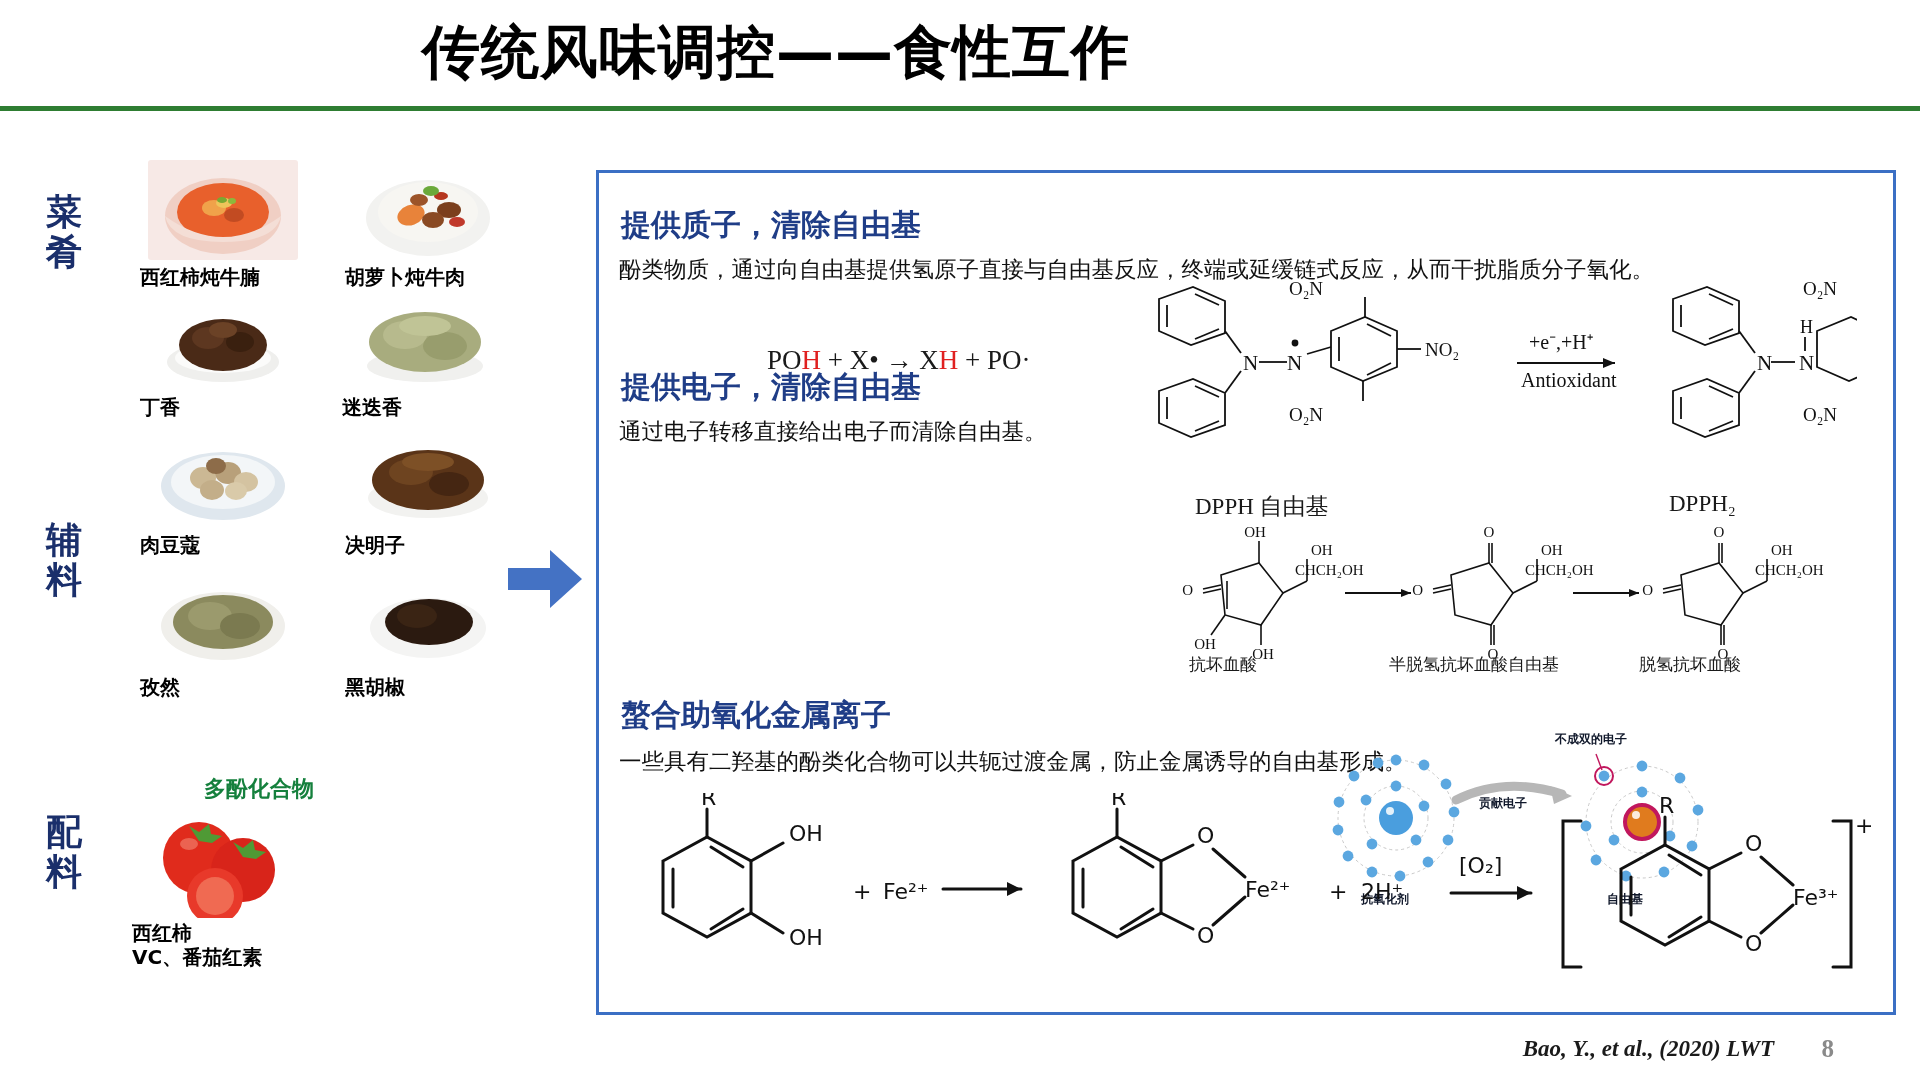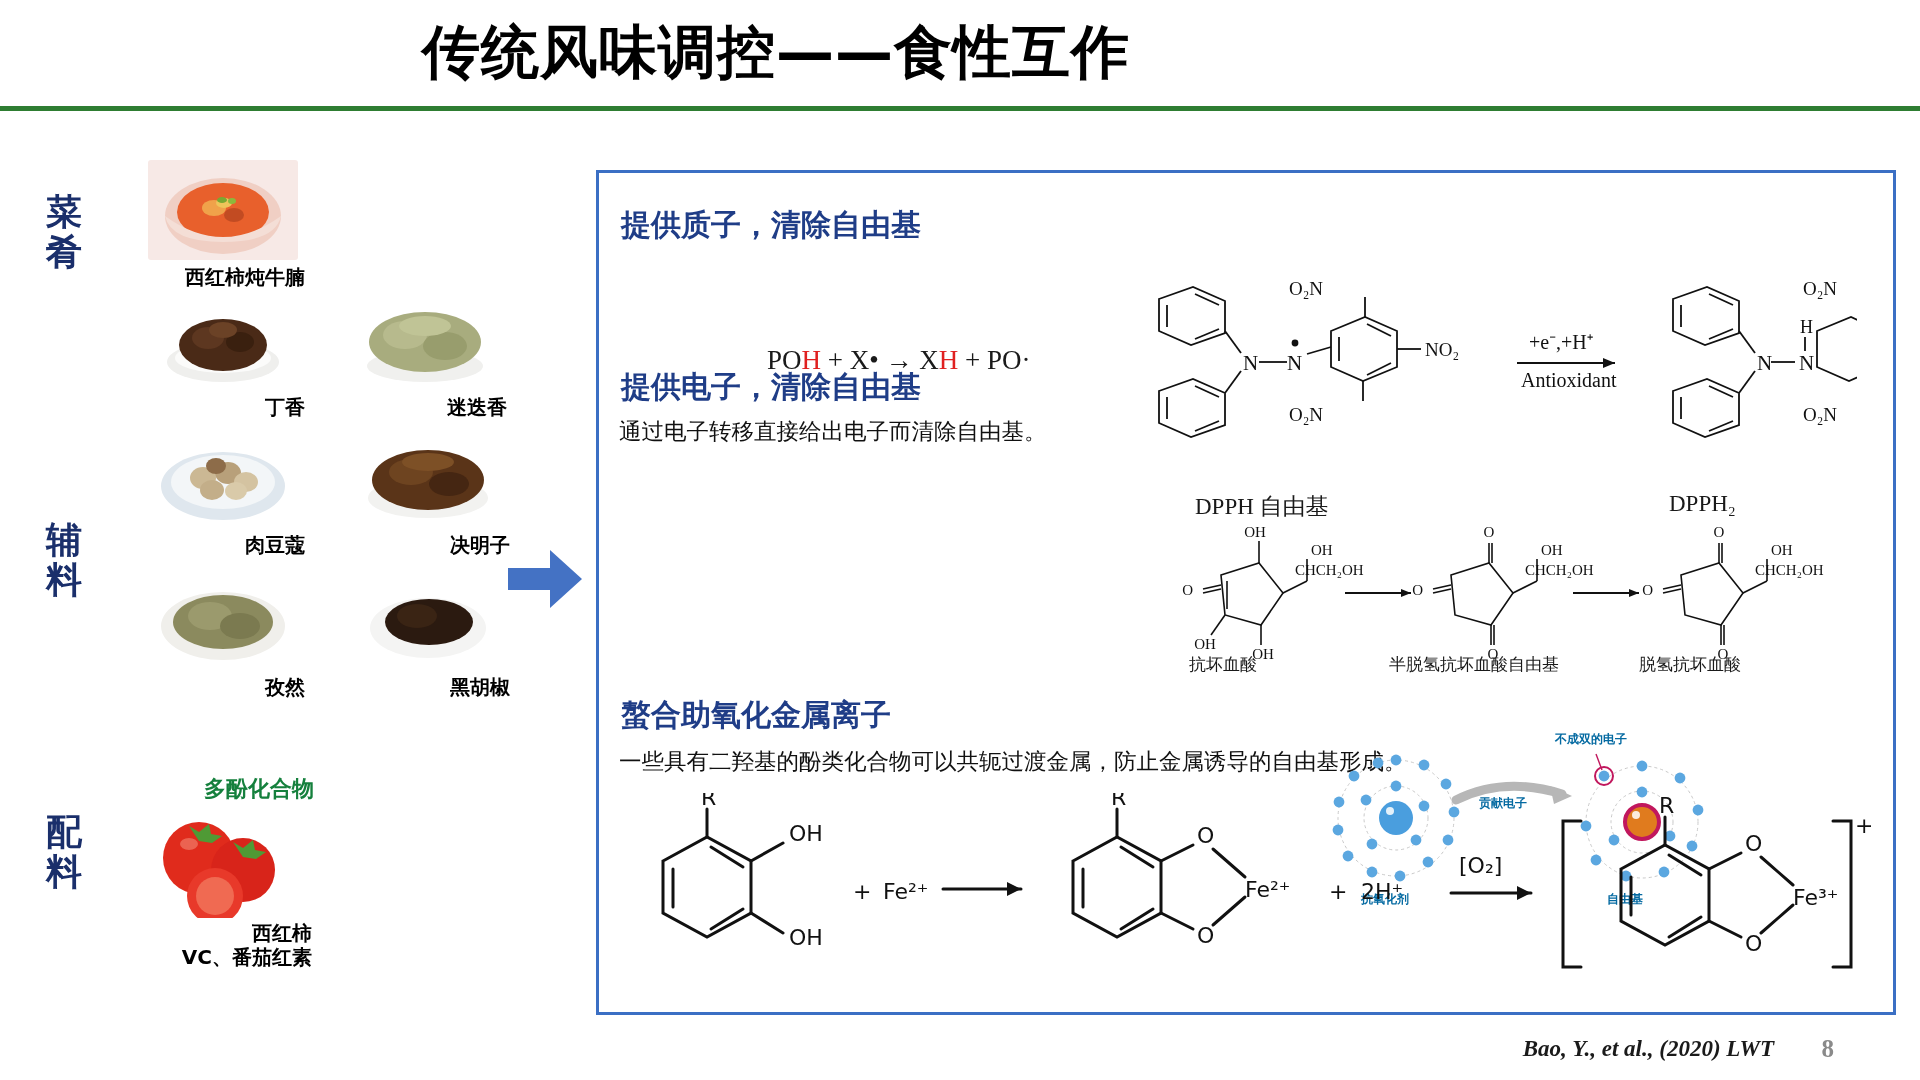--- a/index.html
+++ b/index.html
@@ -28,21 +28,21 @@
   
   .cat-label{
     position:absolute;
     font-size:36px;font-weight:bold;color:#1a2f6b;
     line-height:1.12;text-align:center;width:64px;
     font-family:"DejaVu Sans","Liberation Sans",sans-serif;
   }
 
   
   .food{
-    position:absolute;text-align:right;
+    position:absolute;text-align:left;
   }
   .food .pic{
     width:150px;height:100px;margin:0 auto;
     border-radius:3px;overflow:hidden;position:relative;
     background:#ffffff;
   }
   .food .cap{
     margin-top:4px;font-size:20px;color:#000;font-weight:bold;
     white-space:nowrap;
     font-family:"DejaVu Sans","Liberation Sans",sans-serif;
@@ -94,21 +94,21 @@
   }
   .asc-cap{
     position:absolute;text-align:center;
     font-family:"Liberation Serif","DejaVu Serif",serif;
     font-size:17px;color:#1a1a1a;white-space:nowrap;
   }
 
   
   .etf{position:absolute;left:705px;top:575px;width:430px;height:140px;}
   .etf-lab{
-    position:absolute;font-size:11.5px;color:#0369a1;white-space:nowrap;
+    position:absolute;font-size:11.5px;color:#0f172a;white-space:nowrap;
     font-family:"DejaVu Sans","Liberation Sans",sans-serif;font-weight:bold;
   }
   .etf-lab.sm{font-size:12px;}
 
   
   .cite{
     position:absolute;right:146px;bottom:18px;
     font-family:"Liberation Serif","DejaVu Serif",serif;
     font-style:italic;font-weight:bold;font-size:23px;color:#1a1a1a;
     white-space:nowrap;
@@ -147,20 +147,37 @@
         <ellipse cx="86" cy="55" rx="10" ry="7" fill="#c24b22"></ellipse>
         <ellipse cx="76" cy="43" rx="8" ry="5" fill="#eec55a"></ellipse>
         <ellipse cx="74" cy="40" rx="5" ry="3" fill="#7aa832"></ellipse>
         <ellipse cx="84" cy="41" rx="4" ry="3" fill="#8cb83c"></ellipse>
         <path d="M17 56 q58 42 116 0 q-6 26 -58 26 q-52 0 -58 -26z" fill="#f4ded6"></path>
       </svg>
     </div>
     <div class="cap">西红柿炖牛腩</div>
   </div>
 
+  <div class="food" style="left:345px;top:160px;width:165px;">
+    <div class="pic">
+      <svg width="150" height="100" viewBox="0 0 150 100">
+        <rect width="150" height="100" fill="#ffffff"></rect>
+        <ellipse cx="75" cy="58" rx="62" ry="38" fill="#f2f2f0"></ellipse>
+        <ellipse cx="75" cy="52" rx="50" ry="30" fill="#f7f6f2"></ellipse>
+        <ellipse cx="58" cy="55" rx="14" ry="10" fill="#e8833a" transform="rotate(-20 58 55)"></ellipse>
+        <ellipse cx="96" cy="50" rx="12" ry="8" fill="#7b3f1d"></ellipse>
+        <ellipse cx="80" cy="60" rx="11" ry="8" fill="#8a4a23"></ellipse>
+        <ellipse cx="66" cy="40" rx="9" ry="6" fill="#9c5429"></ellipse>
+        <ellipse cx="104" cy="62" rx="8" ry="5" fill="#c0392b"></ellipse>
+        <ellipse cx="88" cy="36" rx="7" ry="4" fill="#b6371f"></ellipse>
+        <ellipse cx="78" cy="31" rx="8" ry="5" fill="#6ba93a"></ellipse>
+      </svg>
+    </div>
+    <div class="cap">胡萝卜炖牛肉</div>
+  </div>
 
   <div class="food" style="left:140px;top:290px;width:165px;">
     <div class="pic">
       <svg width="150" height="100" viewBox="0 0 150 100">
         <rect width="150" height="100" fill="#ffffff"></rect>
         <ellipse cx="75" cy="72" rx="56" ry="20" fill="#efefed"></ellipse>
         <ellipse cx="75" cy="68" rx="48" ry="15" fill="#fbfbfa"></ellipse>
         <ellipse cx="75" cy="55" rx="44" ry="26" fill="#4a2a17"></ellipse>
         <ellipse cx="60" cy="48" rx="16" ry="11" fill="#5d3720"></ellipse>
         <ellipse cx="92" cy="52" rx="14" ry="10" fill="#3a200f"></ellipse>
@@ -262,20 +279,21 @@
 
   <div class="big-arrow">
     <svg width="74" height="58" viewBox="0 0 74 58">
       <path d="M0 18 H42 V0 L74 29 L42 58 V40 H0 Z" fill="#4472c4"></path>
     </svg>
   </div>
 
   <div class="panel">
 
     <div class="sec-head" style="left:22px;top:32px;">提供质子，清除自由基</div>
+    <div class="sec-body" style="left:20px;top:78px;width:1258px;">酚类物质，通过向自由基提供氢原子直接与自由基反应，终端或延缓链式反应，从而干扰脂质分子氧化。</div>
 
     <div class="eq" style="left:168px;top:172px;">
       <span>PO<span class="r">H</span></span>
       <span> + X• → X</span><span class="r">H</span>
       <span> + PO·</span>
     </div>
 
     <div class="chem" style="left:518px;top:108px;">
       <svg width="740" height="210" viewBox="0 0 740 210">
         <g stroke="#111" stroke-width="1.8" fill="none">

